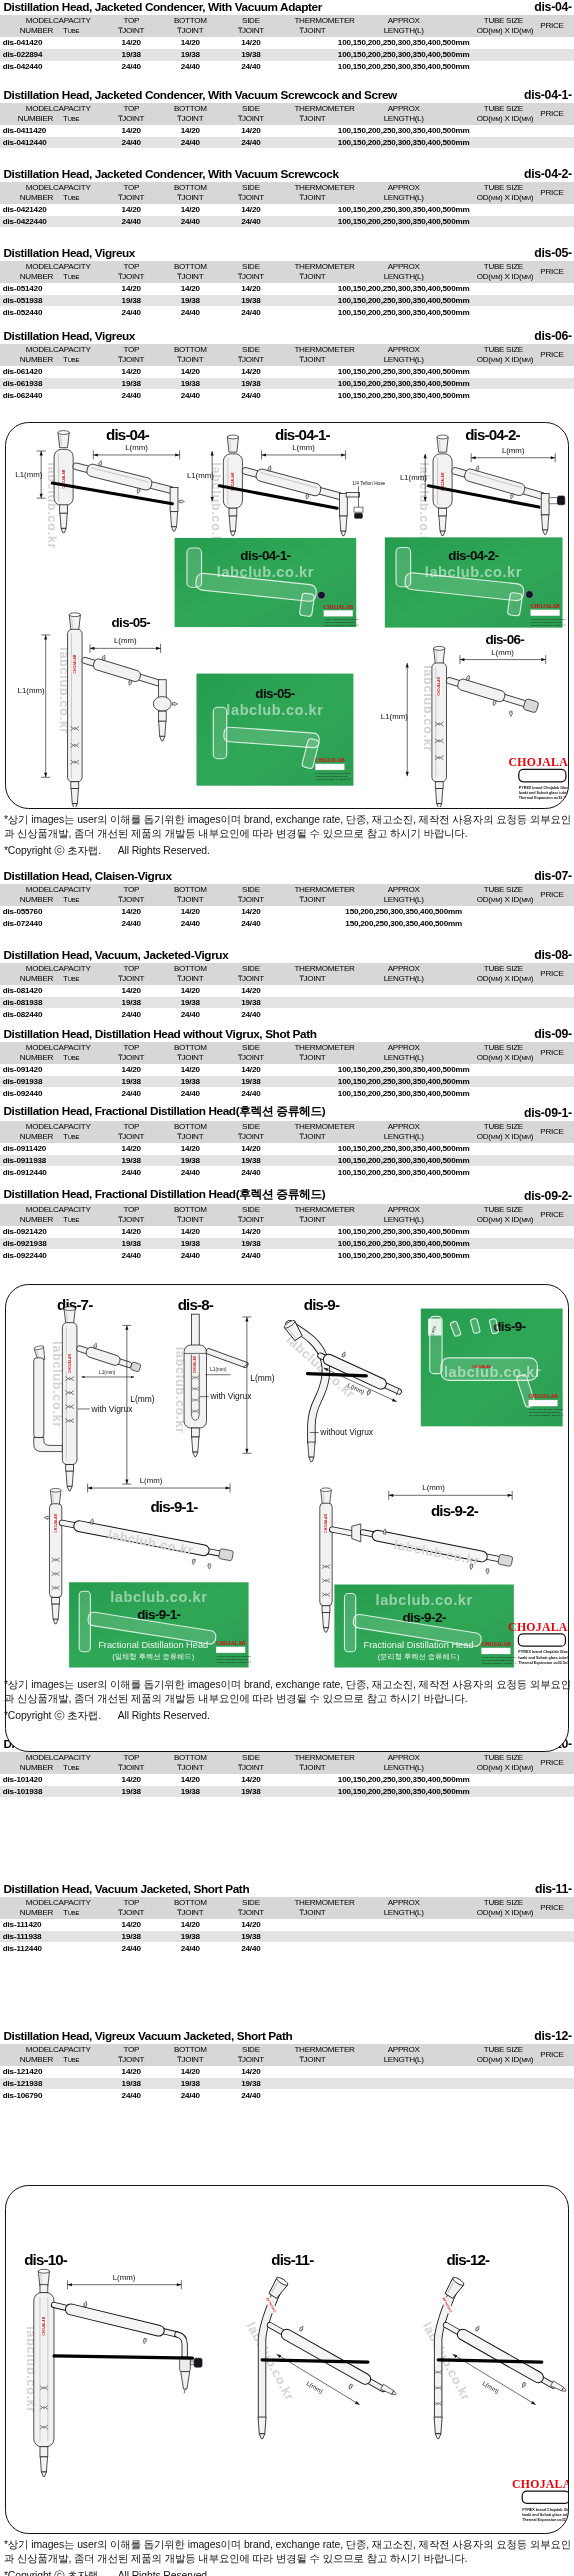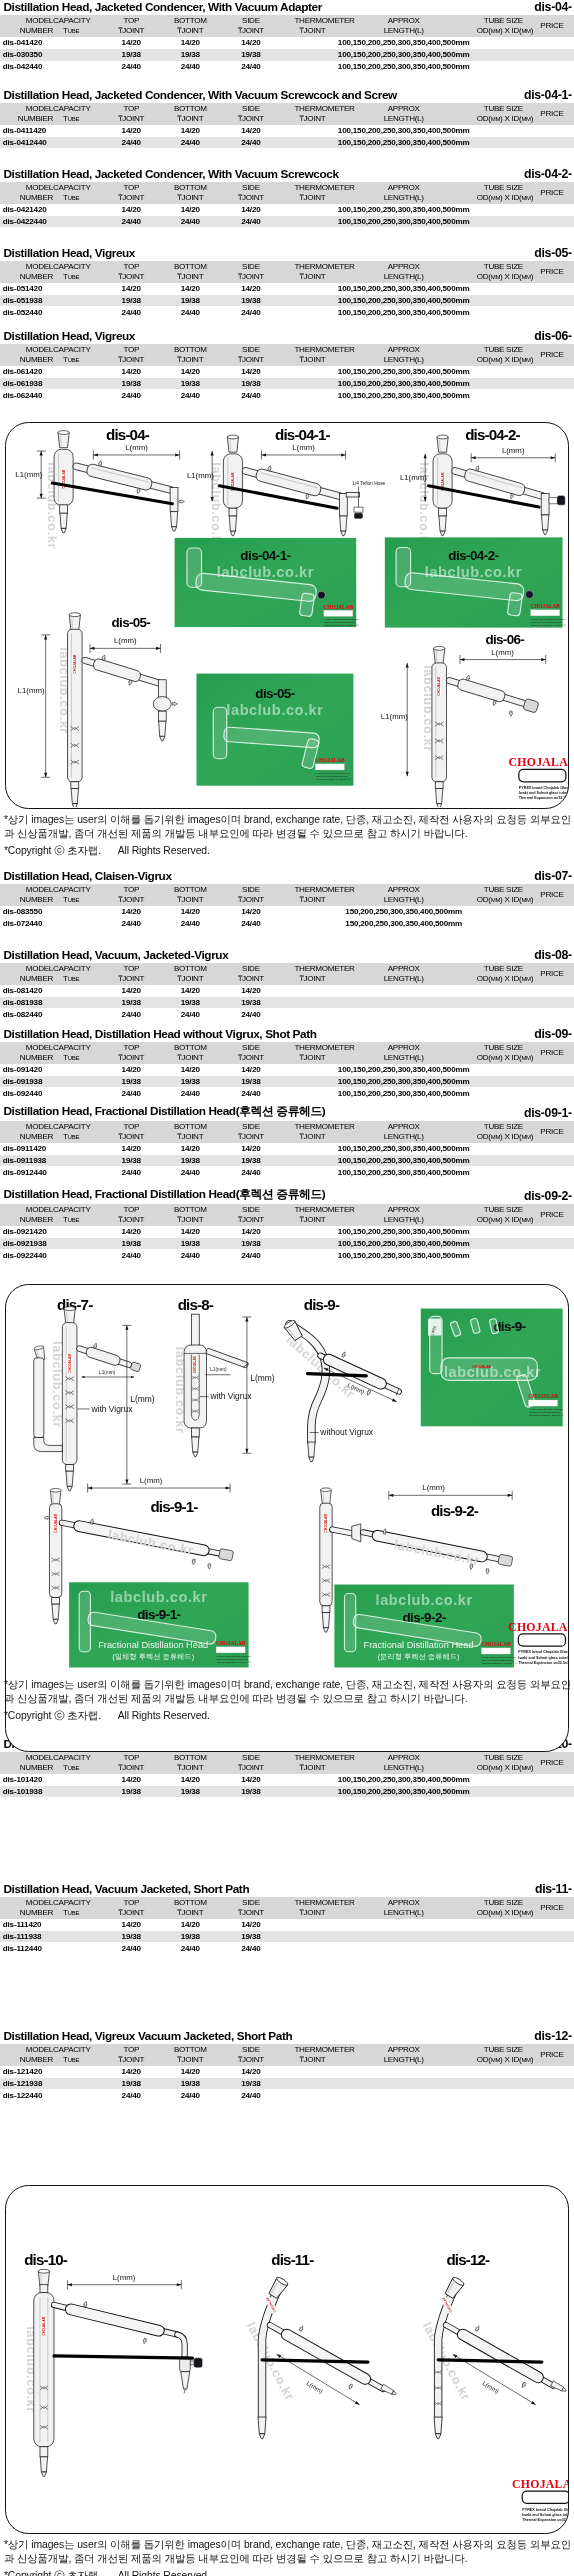--- a/index.html
+++ b/index.html
@@ -178,21 +178,21 @@
             <td></td>
             <td>14/20</td>
             <td>14/20</td>
             <td>14/20</td>
             <td></td>
             <td class="len">100,150,200,250,300,350,400,500mm</td>
             <td></td>
             <td></td>
           </tr>
           <tr class="alt">
-            <td class="mod">dis-030350</td>
+            <td class="mod">dis-022894</td>
             <td></td>
             <td>19/38</td>
             <td>19/38</td>
             <td>19/38</td>
             <td></td>
             <td class="len">100,150,200,250,300,350,400,500mm</td>
             <td></td>
             <td></td>
           </tr>
           <tr>
@@ -610,21 +610,21 @@
               <div>TUBE SIZE</div>
               <div class="sc">OD(mm) X ID(mm)</div>
             </th>
             <th>
               <div>PRICE</div>
             </th>
           </tr>
         </thead>
         <tbody>
           <tr>
-            <td class="mod">dis-083550</td>
+            <td class="mod">dis-055760</td>
             <td></td>
             <td>14/20</td>
             <td>14/20</td>
             <td>14/20</td>
             <td></td>
             <td class="len">150,200,250,300,350,400,500mm</td>
             <td></td>
             <td></td>
           </tr>
           <tr>
@@ -1261,21 +1261,21 @@
             <td></td>
             <td>19/38</td>
             <td>19/38</td>
             <td>19/38</td>
             <td></td>
             <td class="len"></td>
             <td></td>
             <td></td>
           </tr>
           <tr>
-            <td class="mod">dis-122440</td>
+            <td class="mod">dis-106790</td>
             <td></td>
             <td>24/40</td>
             <td>24/40</td>
             <td>24/40</td>
             <td></td>
             <td class="len"></td>
             <td></td>
             <td></td>
           </tr>
         </tbody>

